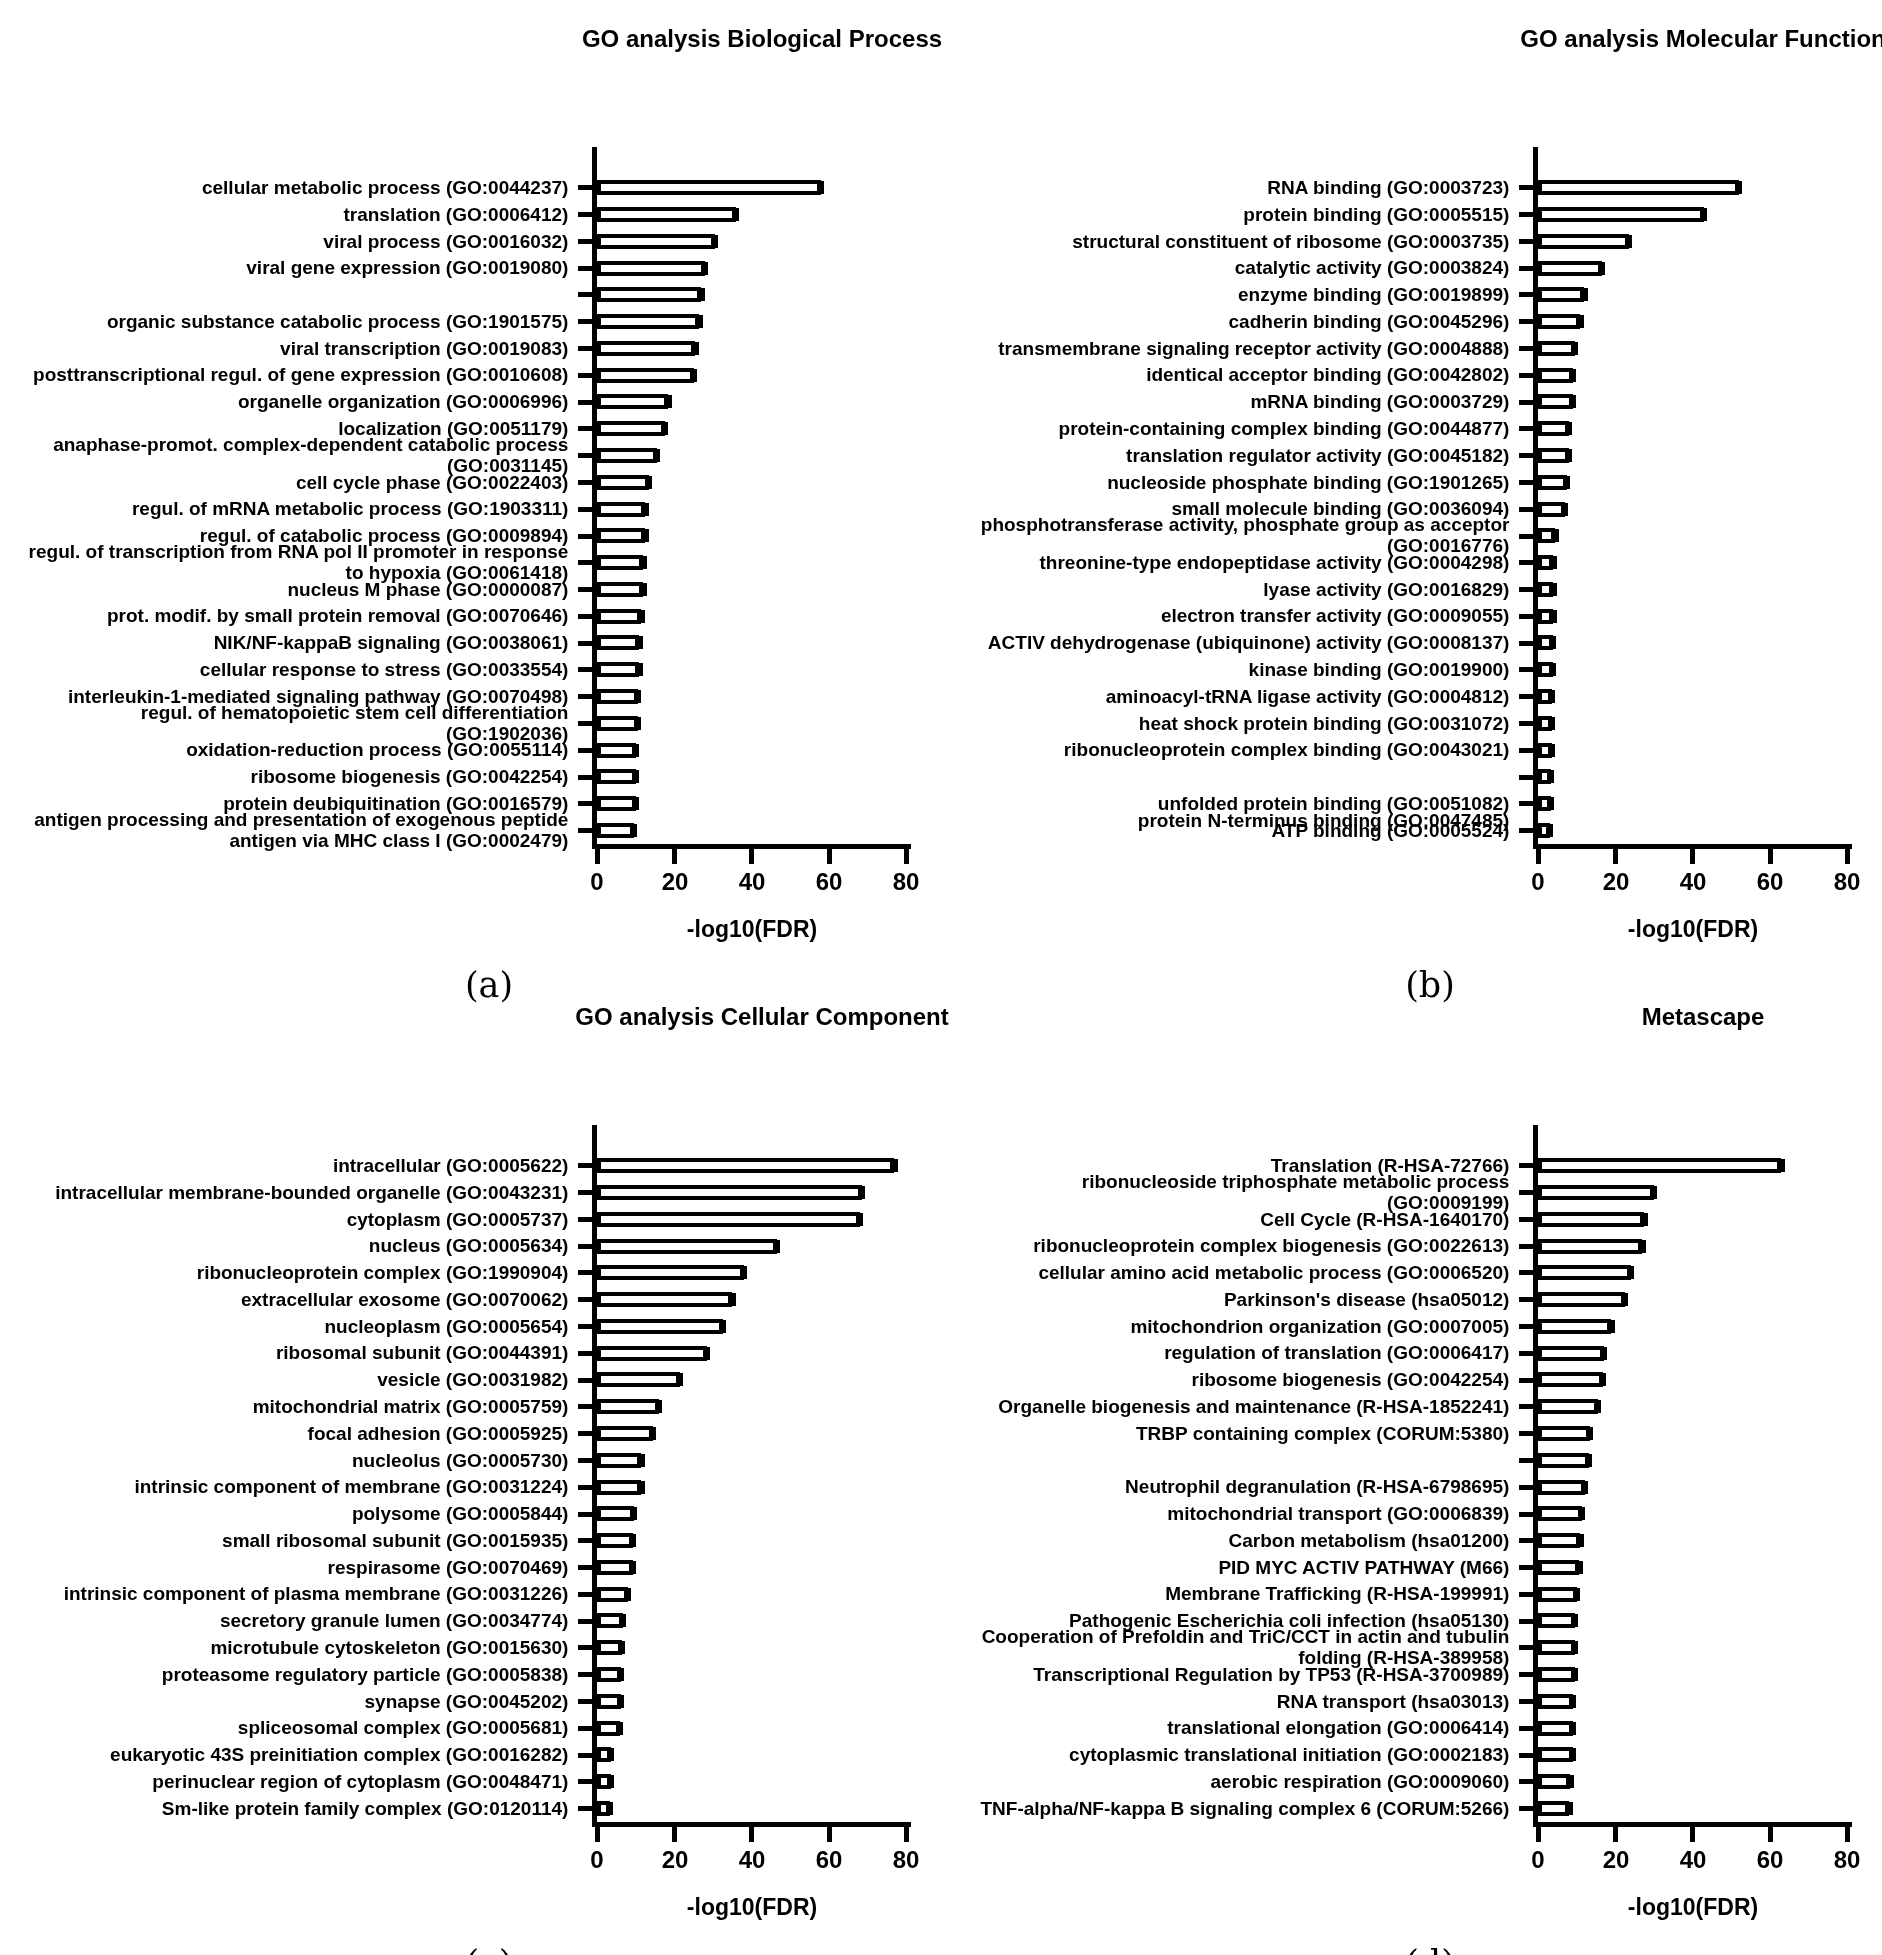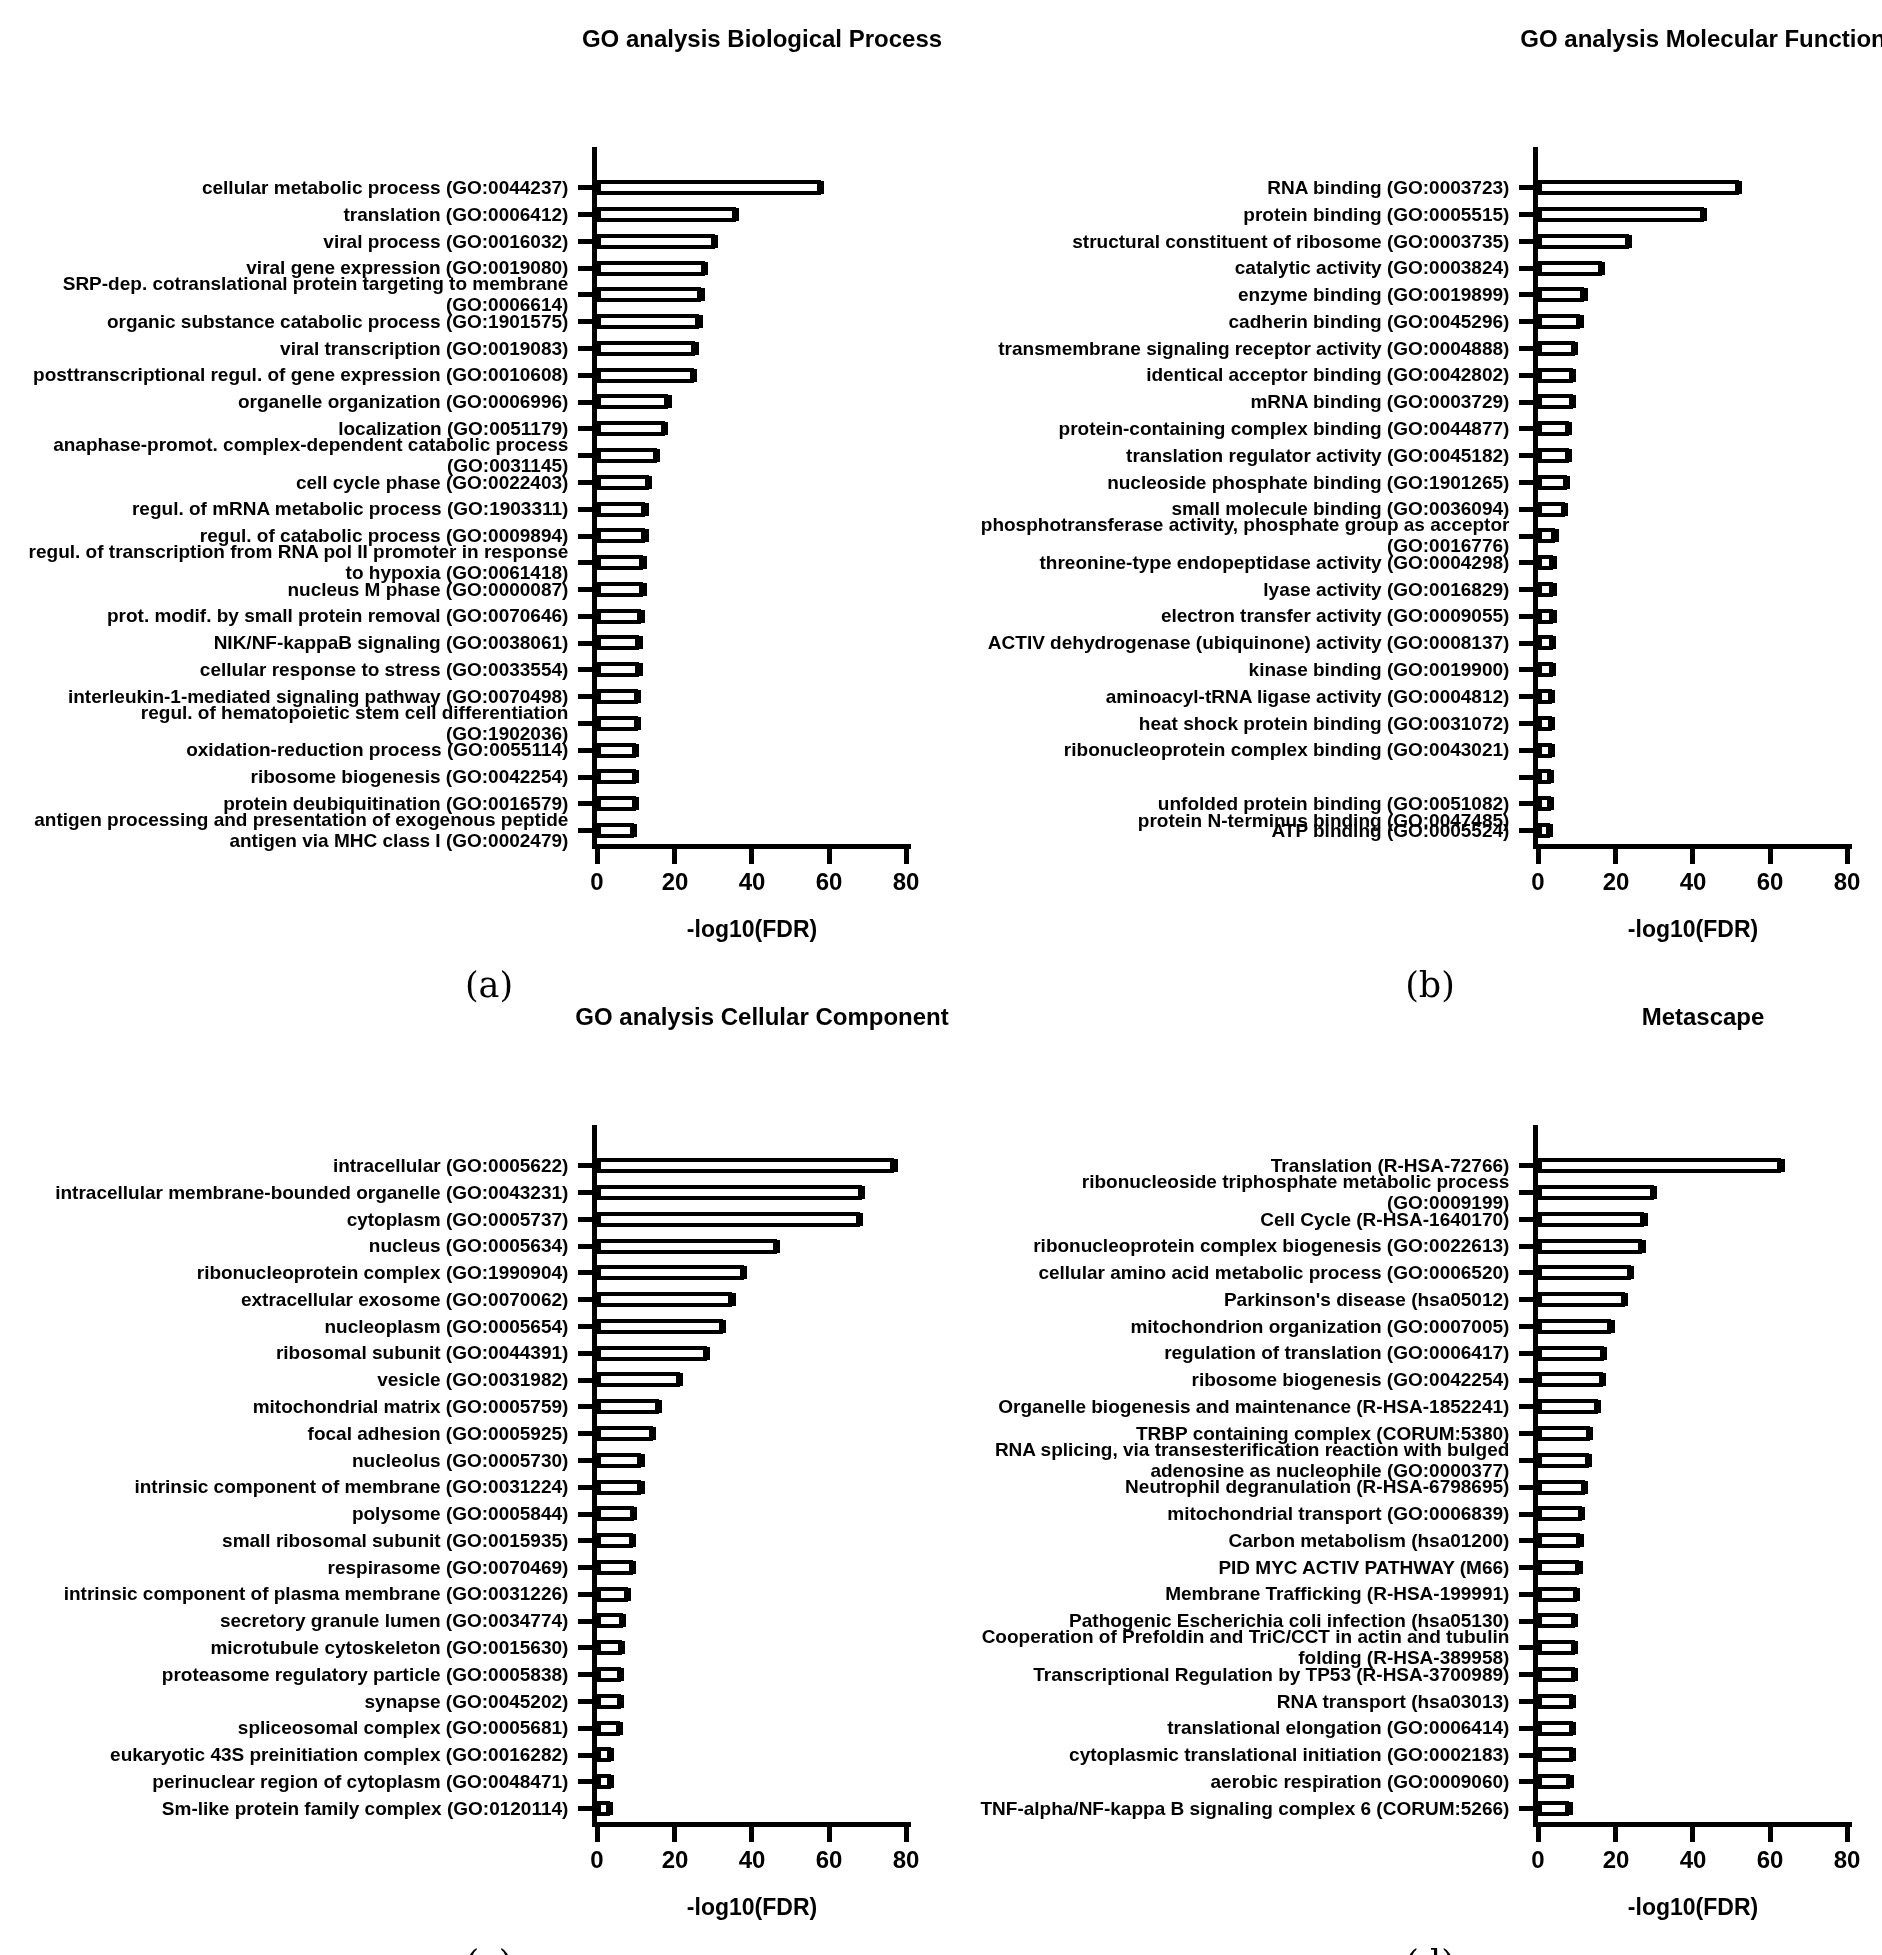--- a/index.html
+++ b/index.html
@@ -52,21 +52,20 @@
       <div class="errcap" style="left: 735px; top: 208px; width: 3.6px; height: 13.4px;"></div>
       <div class="ytick" style="left: 578px; top: 239px; width: 14.4px; height: 5.1px;"></div>
       <div class="ylabel" style="top: 242px; width: 553px;">viral process (GO:0016032)</div>
       <div class="bar" style="left: 597px; top: 234px; width: 118px; height: 15.4px;"></div>
       <div class="errcap" style="left: 714px; top: 235px; width: 3.6px; height: 13.4px;"></div>
       <div class="ytick" style="left: 578px; top: 266px; width: 14.4px; height: 5.1px;"></div>
       <div class="ylabel" style="top: 268px; width: 553px;">viral gene expression (GO:0019080)</div>
       <div class="bar" style="left: 597px; top: 261px; width: 108px; height: 15.4px;"></div>
       <div class="errcap" style="left: 704px; top: 262px; width: 3.6px; height: 13.4px;"></div>
       <div class="ytick" style="left: 578px; top: 292px; width: 14.4px; height: 5.1px;"></div>
-      <div class="ylabel" style="top: 295px; width: 553px;">SRP-dep. cotranslational protein targeting to membrane (GO:0006614)</div>
       <div class="bar" style="left: 597px; top: 287px; width: 104px; height: 15.4px;"></div>
       <div class="errcap" style="left: 701px; top: 288px; width: 3.6px; height: 13.4px;"></div>
       <div class="ytick" style="left: 578px; top: 319px; width: 14.4px; height: 5.1px;"></div>
       <div class="ylabel" style="top: 322px; width: 553px;">organic substance catabolic process (GO:1901575)</div>
       <div class="bar" style="left: 597px; top: 314px; width: 102px; height: 15.4px;"></div>
       <div class="errcap" style="left: 699px; top: 315px; width: 3.6px; height: 13.4px;"></div>
       <div class="ytick" style="left: 578px; top: 346px; width: 14.4px; height: 5.1px;"></div>
       <div class="ylabel" style="top: 349px; width: 553px;">viral transcription (GO:0019083)</div>
       <div class="bar" style="left: 597px; top: 341px; width: 98px; height: 15.4px;"></div>
       <div class="errcap" style="left: 695px; top: 342px; width: 3.6px; height: 13.4px;"></div>
@@ -431,21 +430,20 @@
       <div class="errcap" style="left: 661px; top: 395px; width: 3.6px; height: 13.4px;"></div>
       <div class="ytick" style="left: 578px; top: 426px; width: 14.4px; height: 5.1px;"></div>
       <div class="ylabel" style="top: 429px; width: 553px;">Organelle biogenesis and maintenance (R-HSA-1852241)</div>
       <div class="bar" style="left: 597px; top: 421px; width: 60px; height: 15.4px;"></div>
       <div class="errcap" style="left: 656px; top: 422px; width: 3.6px; height: 13.4px;"></div>
       <div class="ytick" style="left: 578px; top: 453px; width: 14.4px; height: 5.1px;"></div>
       <div class="ylabel" style="top: 456px; width: 553px;">TRBP containing complex (CORUM:5380)</div>
       <div class="bar" style="left: 597px; top: 448px; width: 52px; height: 15.4px;"></div>
       <div class="errcap" style="left: 648px; top: 449px; width: 3.6px; height: 13.4px;"></div>
       <div class="ytick" style="left: 578px; top: 480px; width: 14.4px; height: 5.1px;"></div>
-      <div class="ylabel" style="top: 483px; width: 553px;">RNA splicing, via transesterification reaction with bulged adenosine as nucleophile (GO:0000377)</div>
       <div class="bar" style="left: 597px; top: 475px; width: 51px; height: 15.4px;"></div>
       <div class="errcap" style="left: 647px; top: 476px; width: 3.6px; height: 13.4px;"></div>
       <div class="ytick" style="left: 578px; top: 507px; width: 14.4px; height: 5.1px;"></div>
       <div class="ylabel" style="top: 509px; width: 553px;">Neutrophil degranulation (R-HSA-6798695)</div>
       <div class="bar" style="left: 597px; top: 502px; width: 47px; height: 15.4px;"></div>
       <div class="errcap" style="left: 643px; top: 503px; width: 3.6px; height: 13.4px;"></div>
       <div class="ytick" style="left: 578px; top: 534px; width: 14.4px; height: 5.1px;"></div>
       <div class="ylabel" style="top: 536px; width: 553px;">mitochondrial transport (GO:0006839)</div>
       <div class="bar" style="left: 597px; top: 528px; width: 44px; height: 15.4px;"></div>
       <div class="errcap" style="left: 640px; top: 529px; width: 3.6px; height: 13.4px;"></div>

